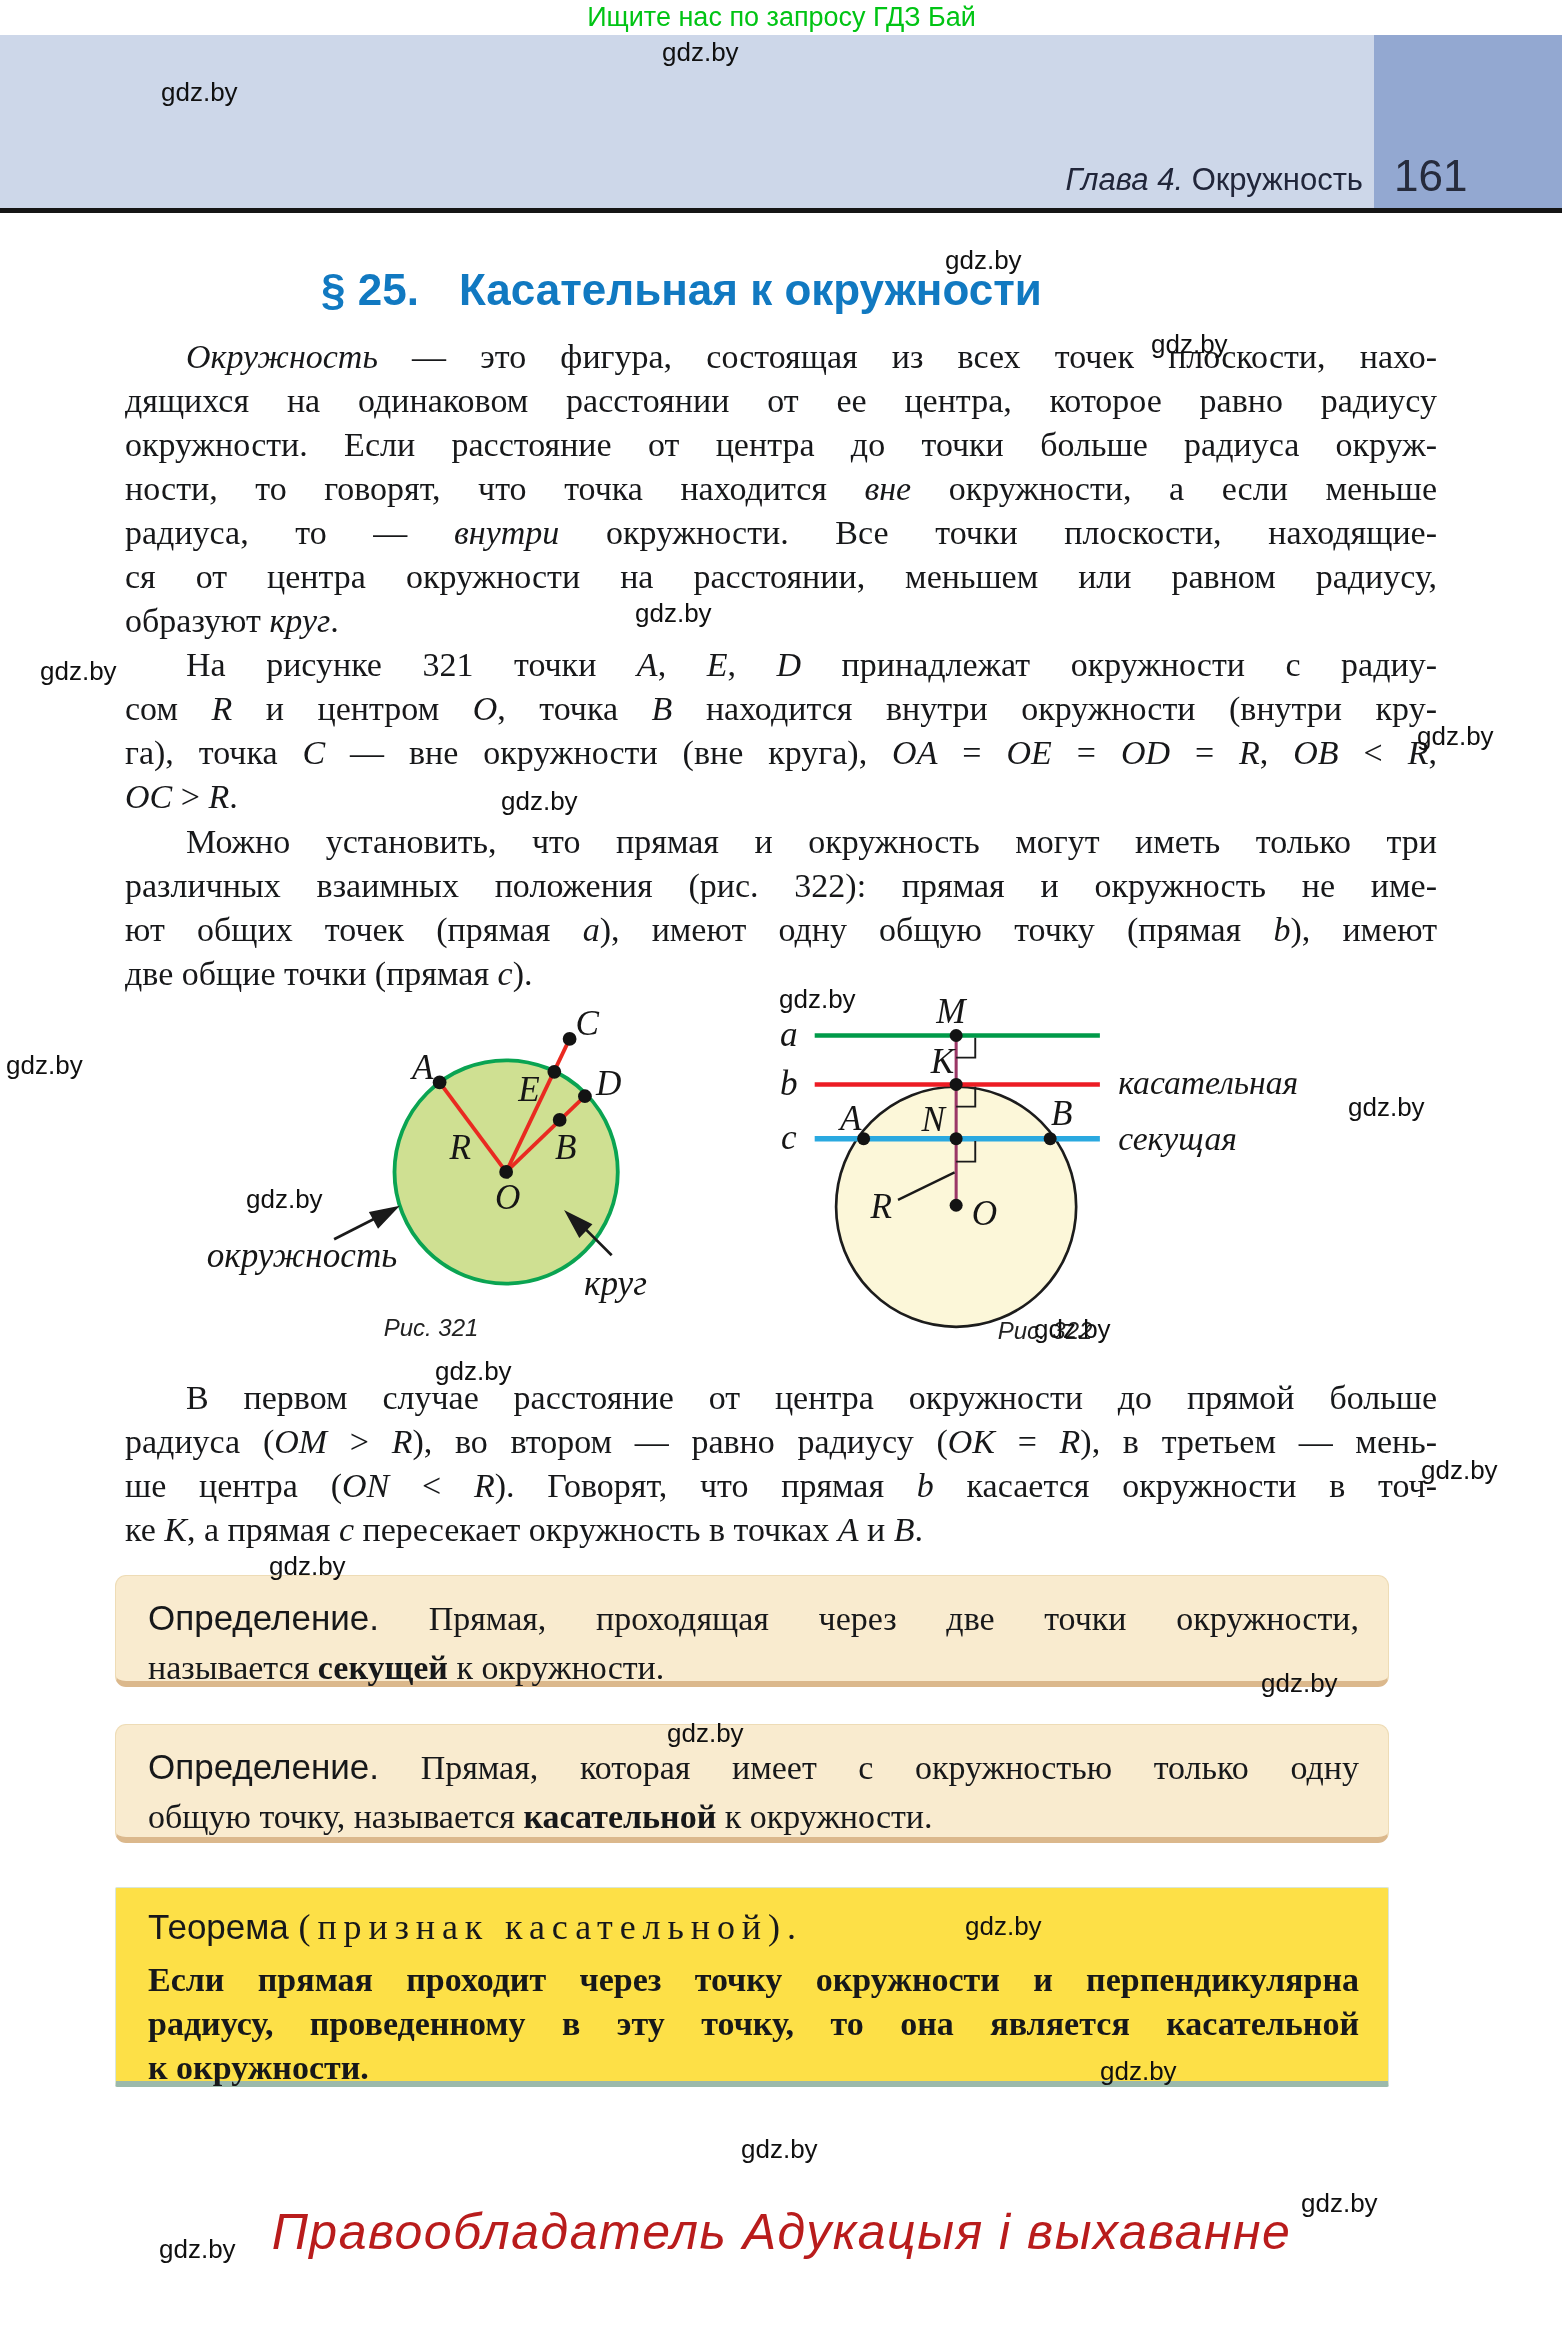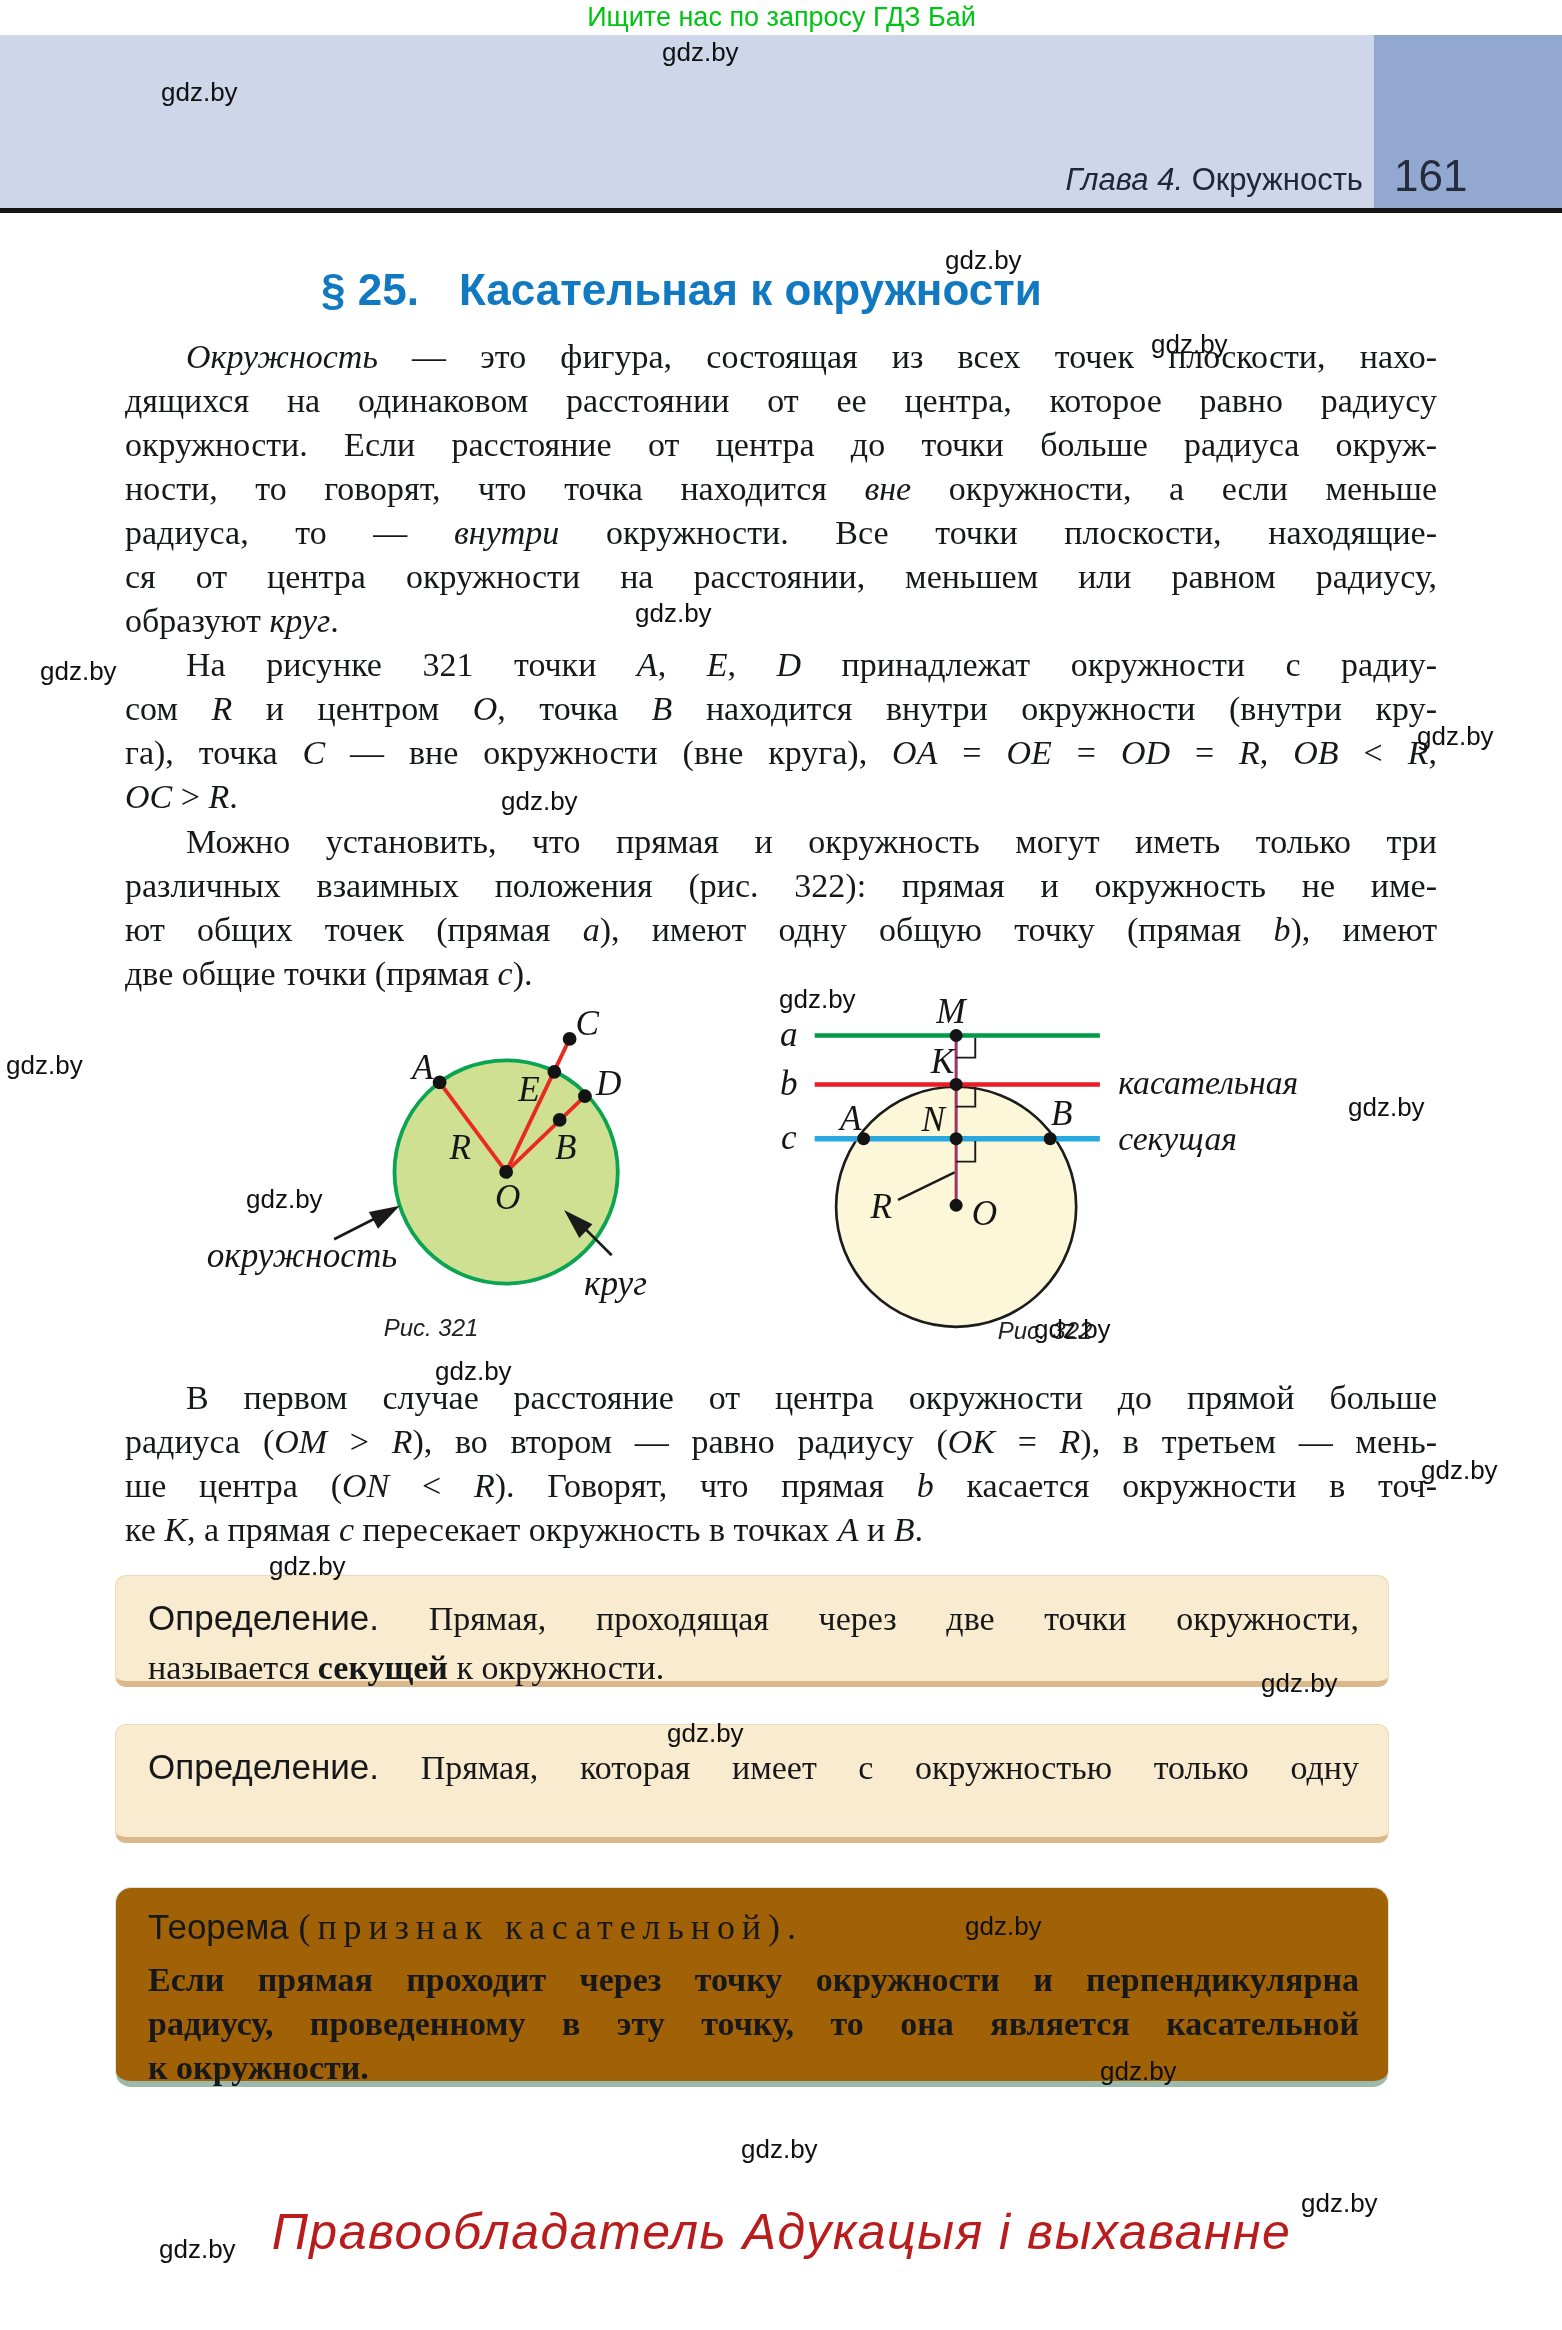--- a/index.html
+++ b/index.html
@@ -30,22 +30,22 @@
   .tline.ind{text-indent:61px;}
   .it{font-style:italic;}
   .bd{font-weight:bold;}
   .sans{font-family:"Liberation Sans",sans-serif;}
   .spaced{letter-spacing:6.9px;}
 
   
   .defbox{left:115px;width:1274px;background:#f9ebcf;border:1.5px solid #eedcb6;
           border-bottom:6.9px solid #dbb88c;border-radius:11px;box-sizing:border-box;
           font-size:34px;line-height:49px;padding:17px 29px 0 32px;}
-  .thbox{left:115px;width:1274px;background:#a16207;border:1.5px solid #d9e6dc;
-         border-bottom:6.9px solid #9cb9ab;border-radius:16px;box-sizing:border-box;
+  .thbox{left:115px;width:1274px;background:#fde047;border:1.5px solid #d9e6dc;
+         border-bottom:6.9px solid #9cb9ab;border-radius:2px;box-sizing:border-box;
          font-size:34px;line-height:44px;padding:13.8px 29px 0 32px;}
   .thbox .tline:first-child{line-height:50px;margin-bottom:6.1px;font-size:36px;}
   .defbox .sans,.thbox .sans{font-size:35px;}
 
   
   .figlabel{font-style:italic;}
   .caption{font-family:"Liberation Sans",sans-serif;font-style:italic;font-size:24px;color:#222;
            text-align:center;white-space:pre;}
 
   
@@ -171,20 +171,21 @@
     </g>
   </svg>
   <div class="abs caption" style="left:930px;top:1317px;width:230px;">Рис. 322</div>
 
   <div class="abs defbox" style="top:1575px;height:112px;">
       <div class="tline"><span class="sans">Определение.</span><span>  Прямая, проходящая через две точки окружности,</span></div>
       <div class="tline last"><span>называется </span><span class="bd">секущей</span><span> к окружности.</span></div>
     </div>
   <div class="abs defbox" style="top:1724px;height:119px;">
       <div class="tline"><span class="sans">Определение.</span><span>  Прямая, которая имеет с окружностью только одну</span></div>
+      <div class="tline last"><span>общую точку, называется </span><span class="bd">касательной</span><span> к окружности.</span></div>
     </div>
   <div class="abs thbox" style="top:1887px;height:200px;">
       <div class="tline last"><span class="sans">Теорема </span><span class="spaced">(признак касательной).</span></div>
       <div class="tline"><span class="bd">Если прямая проходит через точку окружности и перпендикулярна</span></div>
       <div class="tline"><span class="bd">радиусу, проведенному в эту точку, то она является касательной</span></div>
       <div class="tline last"><span class="bd">к окружности.</span></div>
     </div>
 
   <div class="abs publisher">Правообладатель Адукацыя і выхаванне</div>
   <div class="abs links">gdz by  //  гдз бай  //  гдз by</div>

